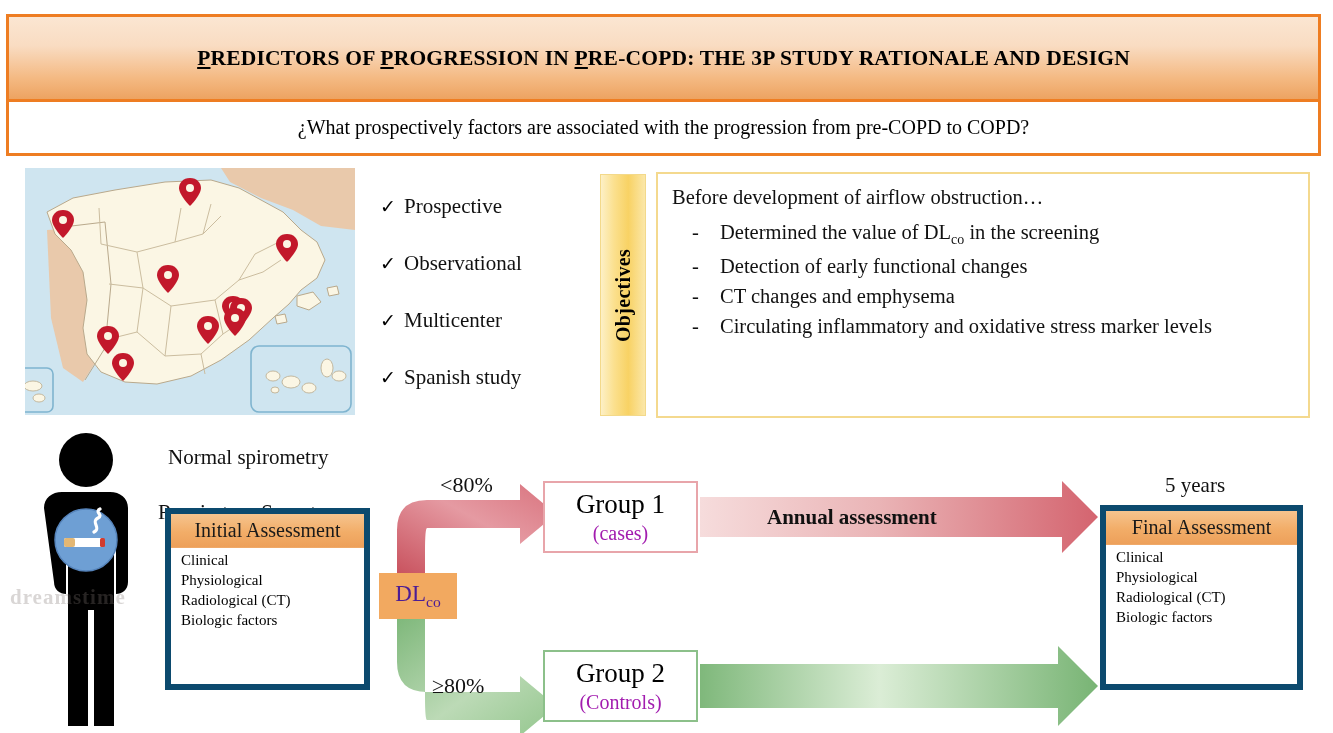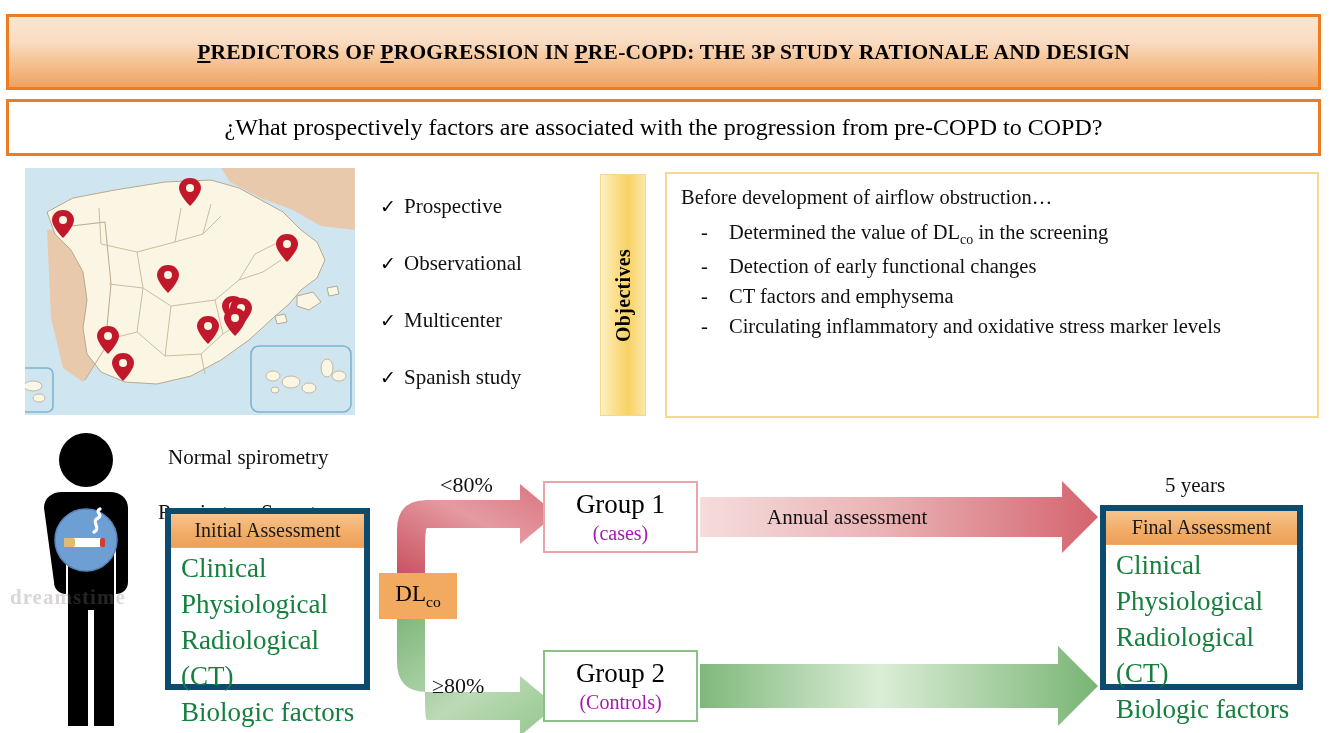--- a/index.html
+++ b/index.html
@@ -1,38 +1,38 @@
 <!DOCTYPE html>
 <html><head>
 <meta charset="utf-8">
 <style>
   html,body{margin:0;padding:0;background:#ffffff;}
   body{width:1333px;height:733px;position:relative;overflow:hidden;
        font-family:"Liberation Serif","DejaVu Serif",serif;color:#1a1a1a;}
 
   
   #title-bar{
-    position:absolute;left:6px;top:14px;width:1315px;height:76px;
+    position:absolute;left:6px;top:14px;width:1315px;height:88px;
     border:3px solid #ee7d22;
     background:linear-gradient(to bottom,#fbe6d2 0%,#f9dcc2 35%,#f4b982 75%,#eda361 100%);
     display:flex;align-items:center;justify-content:center;box-sizing:border-box;
   }
   #title-text{
     font-size:21.5px;font-weight:bold;letter-spacing:.2px;color:#000;
     text-align:center;white-space:nowrap;
   }
   #title-text u{text-decoration:underline;text-underline-offset:2px;}
 
   
   #question-bar{
     position:absolute;left:6px;top:99px;width:1315px;height:57px;
     border:3px solid #ee7d22;background:#ffffff;
     display:flex;align-items:center;justify-content:center;box-sizing:border-box;
   }
-  #question-text{font-size:24px;color:#000;white-space:nowrap;font-family:Liberation Serif, serif;}
+  #question-text{font-size:20px;color:#000;white-space:nowrap;font-family:Liberation Serif, serif;}
 
   
   #map-panel{position:absolute;left:25px;top:168px;width:330px;height:247px;
              background:#cfe5f0;overflow:hidden;}
   #map-panel svg{display:block;}
 
   
   #checklist{position:absolute;left:380px;top:178px;width:205px;height:230px;}
   .check-row{display:flex;align-items:center;height:57px;font-size:21px;color:#111;}
   .check-mark{width:24px;font-size:19px;color:#000;}
@@ -43,21 +43,21 @@
     position:absolute;left:0;top:2px;width:46px;height:242px;
     background:linear-gradient(to right,#fdf0c6 0%,#fbe08e 30%,#f8d264 62%,#fbe7a8 100%);
     border:1px solid #f3d98a;box-sizing:border-box;
     display:flex;align-items:center;justify-content:center;
   }
   #objectives-tab span{
     transform:rotate(-90deg);white-space:nowrap;
     font-size:20px;font-weight:bold;color:#000;letter-spacing:.3px;
   }
   #objectives-box{
-    position:absolute;left:65px;top:0;width:654px;height:246px;
+    position:absolute;left:56px;top:0;width:654px;height:246px;
     border:2px solid #f4d98e;background:#fff;box-sizing:border-box;
     padding:12px 26px 10px 14px;
   }
   #objectives-intro{font-size:20.5px;color:#111;margin-bottom:12px;}
   .obj-item{display:flex;font-size:20.5px;color:#111;margin:7px 0 7px 0;}
   .obj-dash{width:48px;padding-left:20px;box-sizing:border-box;}
   .sub{font-size:.68em;vertical-align:sub;letter-spacing:0;}
 
   
   #person{position:absolute;left:28px;top:430px;width:145px;height:300px;}
@@ -67,39 +67,39 @@
     font-weight:bold;letter-spacing:1px;pointer-events:none;
   }
 
   
   .flow-lbl{position:absolute;font-size:21px;color:#111;white-space:nowrap;}
   #lbl-normal{left:168px;top:445px;}
   #lbl-resp{left:158px;top:500px;}
   #lbl-lt80{left:440px;top:472px;font-size:22px;}
   #lbl-ge80{left:432px;top:673px;font-size:22px;}
   #lbl-years{left:1165px;top:473px;font-size:21px;}
-  #lbl-annual{left:767px;top:505px;font-size:21px;}
+  #lbl-annual{left:767px;top:505px;font-size:21px;font-weight:bold;}
 
   
   .assess-card{position:absolute;border:6px solid #0c4a6e;background:#fff;box-sizing:border-box;}
   .assess-head{
     height:33px;display:flex;align-items:center;justify-content:center;
     background:linear-gradient(to bottom,#f6c48e 0%,#f2ad68 55%,#eda05a 100%);
     font-size:20px;color:#1a1a1a;border-bottom:1px solid #efa969;
   }
   .assess-body{padding:3px 0 2px 10px;}
-  .assess-body div{font-size:27px;line-height:1.33;color:#15803d;}
+  .assess-body div{font-size:15px;line-height:1.33;color:#000000;}
   #initial-card{left:165px;top:508px;width:205px;height:182px;}
   #final-card{left:1100px;top:505px;width:203px;height:185px;}
 
   
   #dlco-node{
     position:absolute;left:379px;top:573px;width:78px;height:46px;
     background:#f2a960;display:flex;align-items:center;justify-content:center;
-    font-size:23px;color:#000000;
+    font-size:23px;color:#4c1d95;
   }
 
   
   .group-box{position:absolute;background:#fff;box-sizing:border-box;
              display:flex;flex-direction:column;align-items:center;justify-content:center;}
   .group-title{font-size:27px;font-weight:normal;color:#000;line-height:1.15;}
   .group-sub{font-size:20px;color:#a21caf;line-height:1.2;}
   #group1-box{left:543px;top:481px;width:155px;height:72px;border:2px solid #e8a5aa;}
   #group2-box{left:543px;top:650px;width:155px;height:72px;border:2px solid #8cc08a;}
 
@@ -248,21 +248,21 @@
       <span>
         <span>Determined the value of DL</span><span class="sub">co</span><span> in the screening</span>
       </span>
     </div>
     <div class="obj-item">
       <span class="obj-dash">-</span>
       <span>Detection of early functional changes</span>
     </div>
     <div class="obj-item">
       <span class="obj-dash">-</span>
-      <span>CT factors and emphysema</span>
+      <span>CT changes and emphysema</span>
     </div>
     <div class="obj-item">
       <span class="obj-dash">-</span>
       <span>Circulating inflammatory and oxidative stress marker levels</span>
     </div>
   </div>
 </div>
 
 <svg id="arrow-layer">
   <defs>

